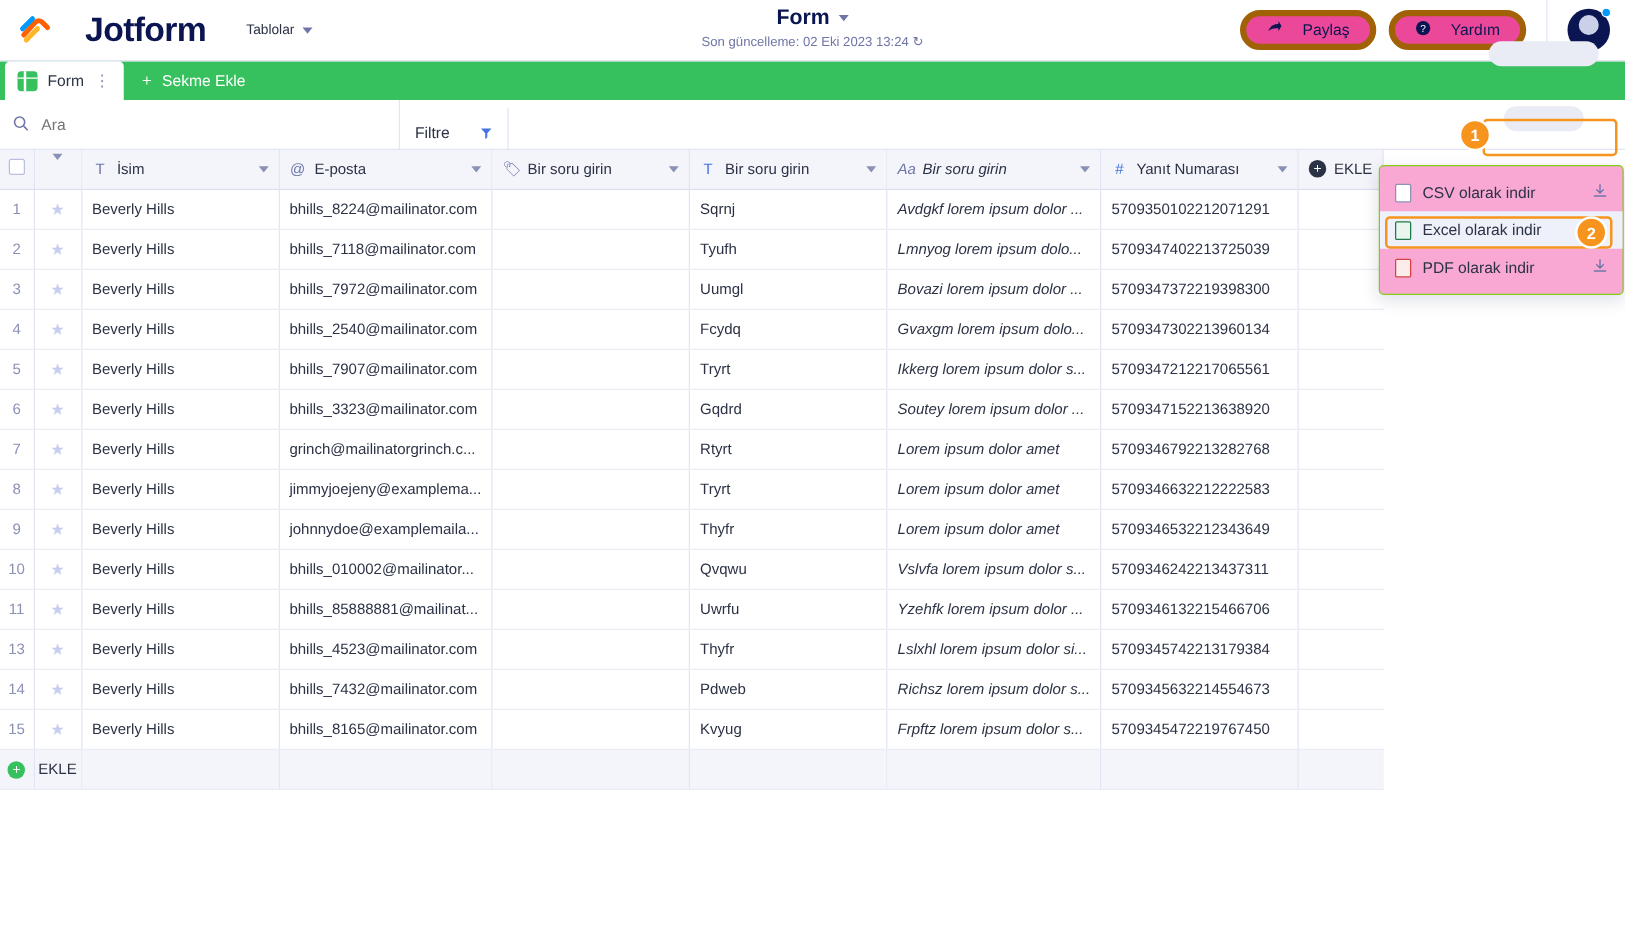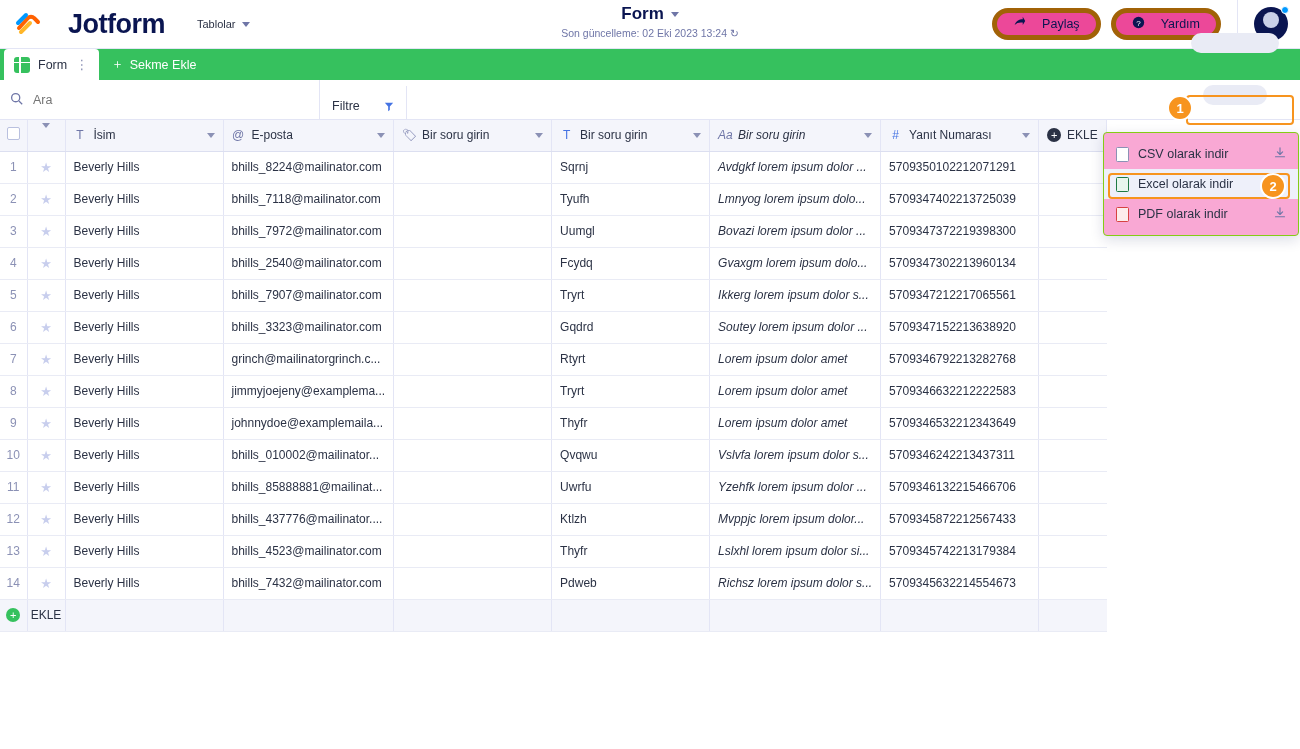--- a/index.html
+++ b/index.html
@@ -473,50 +473,50 @@
           <td class="col-star"><span class="star">★</span></td>
           <td class="c-name">Beverly Hills</td>
           <td class="c-email">bhills_85888881@mailinat...</td>
           <td class="c-q1"></td>
           <td class="c-q2">Uwrfu</td>
           <td class="c-q3">Yzehfk lorem ipsum dolor ...</td>
           <td class="c-num">5709346132215466706</td>
           <td class="c-add" style="border-right: none;"></td>
         </tr>
         <tr>
-          <td class="col-num">12</td>
-          <td class="col-star"><span class="star">★</span></td>
-          <td class="c-name">Beverly Hills</td>
-          <td class="c-email">bhills_437776@mailinator....</td>
-          <td class="c-q1"></td>
-          <td class="c-q2">Ktlzh</td>
-          <td class="c-q3">Mvppjc lorem ipsum dolor...</td>
-          <td class="c-num">5709345872212567433</td>
-          <td class="c-add" style="border-right: none;"></td>
-        </tr>
-        <tr>
           <td class="col-num">13</td>
           <td class="col-star"><span class="star">★</span></td>
           <td class="c-name">Beverly Hills</td>
           <td class="c-email">bhills_4523@mailinator.com</td>
           <td class="c-q1"></td>
           <td class="c-q2">Thyfr</td>
           <td class="c-q3">Lslxhl lorem ipsum dolor si...</td>
           <td class="c-num">5709345742213179384</td>
           <td class="c-add" style="border-right: none;"></td>
         </tr>
         <tr>
           <td class="col-num">14</td>
           <td class="col-star"><span class="star">★</span></td>
           <td class="c-name">Beverly Hills</td>
           <td class="c-email">bhills_7432@mailinator.com</td>
           <td class="c-q1"></td>
           <td class="c-q2">Pdweb</td>
           <td class="c-q3">Richsz lorem ipsum dolor s...</td>
           <td class="c-num">5709345632214554673</td>
+          <td class="c-add" style="border-right: none;"></td>
+        </tr>
+        <tr>
+          <td class="col-num">15</td>
+          <td class="col-star"><span class="star">★</span></td>
+          <td class="c-name">Beverly Hills</td>
+          <td class="c-email">bhills_8165@mailinator.com</td>
+          <td class="c-q1"></td>
+          <td class="c-q2">Kvyug</td>
+          <td class="c-q3">Frpftz lorem ipsum dolor s...</td>
+          <td class="c-num">5709345472219767450</td>
           <td class="c-add" style="border-right: none;"></td>
         </tr>
         <tr class="row-add">
           <td class="col-num"><span class="plus-circ green">+</span></td>
           <td class="col-star addcell" style="text-align: left; padding: 0px 4px;">EKLE</td>
           <td class="c-name"></td>
           <td class="c-email"></td>
           <td class="c-q1"></td>
           <td class="c-q2"></td>
           <td class="c-q3"></td>

